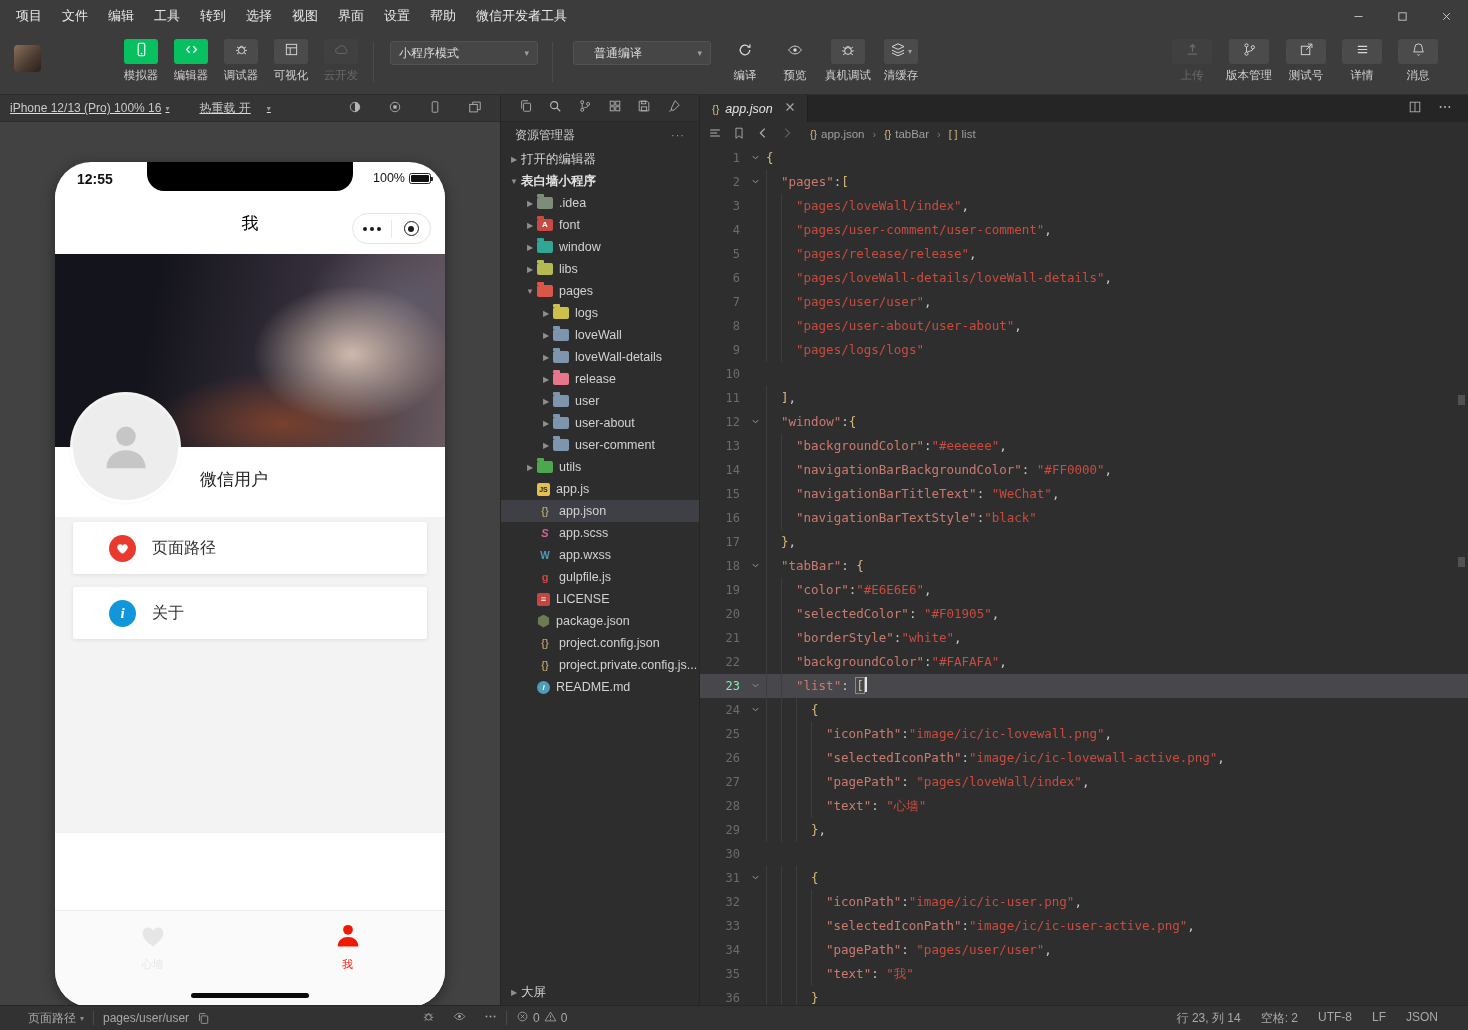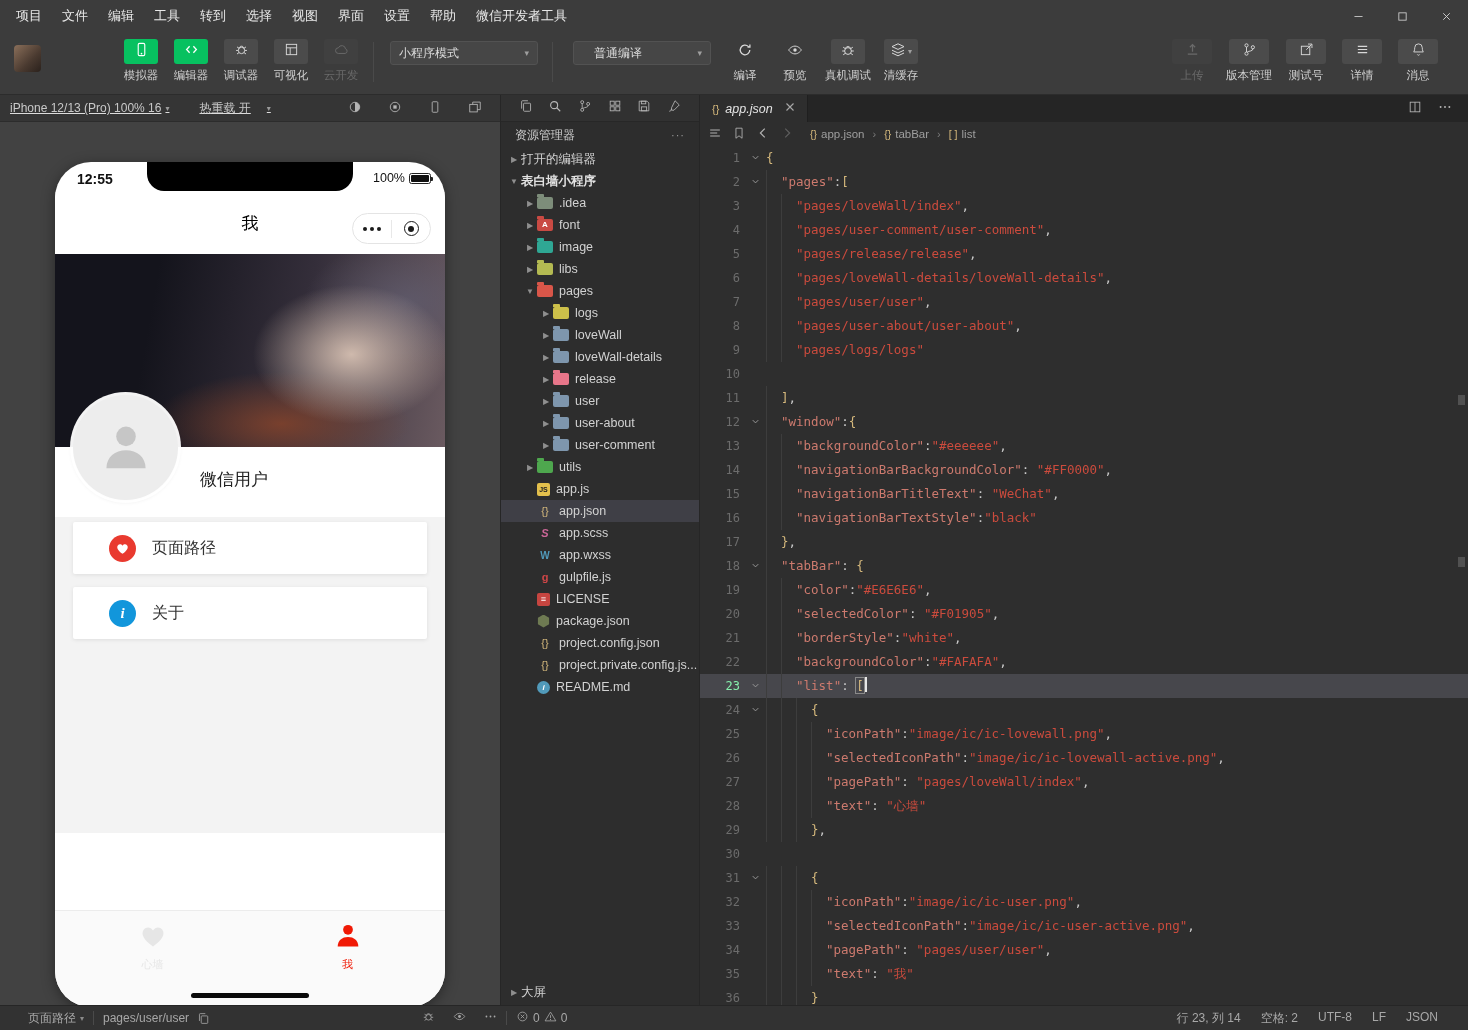--- a/index.html
+++ b/index.html
@@ -495,21 +495,21 @@
           <div class="trow " style="padding-left:22px">
     <span class="arr">▶</span>
             <span class="fo" style="background:#c94a43">
               <span class="bdg">A</span>
             </span>
             <span>font</span>
           </div>
           <div class="trow " style="padding-left:22px">
     <span class="arr">▶</span>
             <span class="fo" style="background:#2fa794"></span>
-            <span>image</span>
+            <span>window</span>
           </div>
           <div class="trow " style="padding-left:22px">
     <span class="arr">▶</span>
             <span class="fo" style="background:#b4ba52"></span>
             <span>libs</span>
           </div>
           <div class="trow " style="padding-left:22px">
     <span class="arr">▼</span>
             <span class="fo" style="background:#d95649"></span>
             <span>pages</span>

